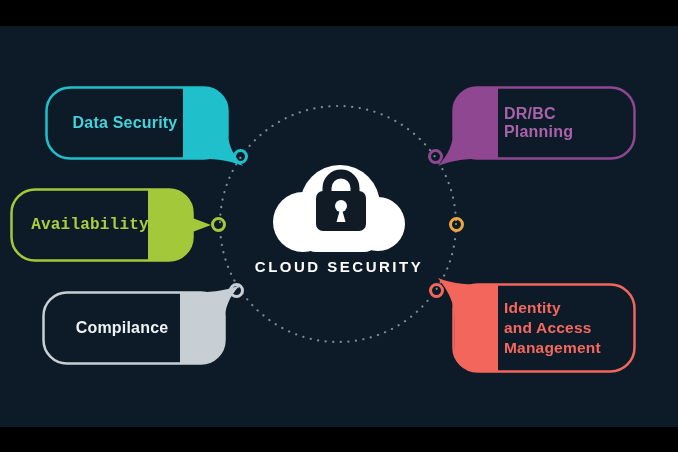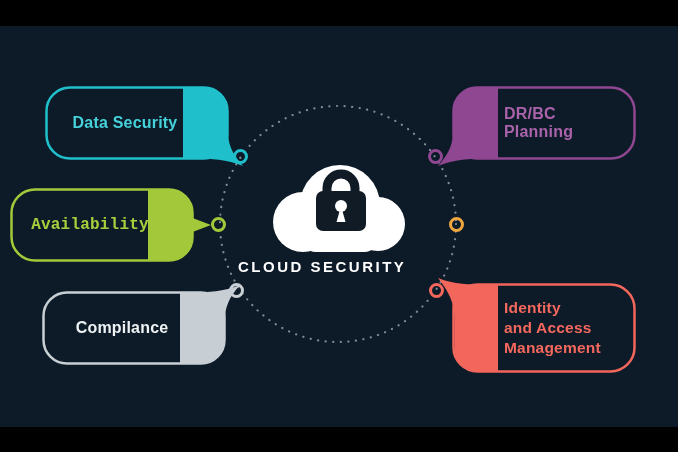--- a/index.html
+++ b/index.html
@@ -6,21 +6,21 @@
   .canvas{
     position:relative;width:678px;height:452px;background:#0d1b28;
     overflow:hidden;font-family:"Liberation Sans",sans-serif;
   }
   .bar{position:absolute;left:0;width:100%;background:#000;}
   .bar.top{top:0;height:26px;}
   .bar.bottom{bottom:0;height:25px;}
 
   .center-art{position:absolute;left:0;top:0;}
   .cloud-title{
-    position:absolute;left:238px;top:258px;width:202px;
+    position:absolute;left:238px;top:258px;width:202px;text-align:center;
     color:#ffffff;font-weight:700;font-size:15px;letter-spacing:2.5px;
   }
 
   .bubble{position:absolute;--c:#fff;--tc:#fff;}
   .bubble svg{position:absolute;left:0;top:0;overflow:visible;color:var(--c);}
   .bubble.right svg{transform:scaleX(-1);}
   .bubble .label{
     position:relative;display:flex;height:100%;align-items:center;justify-content:center;
     color:var(--tc);font-weight:700;font-size:16px;letter-spacing:.2px;white-space:pre-line;
   }

